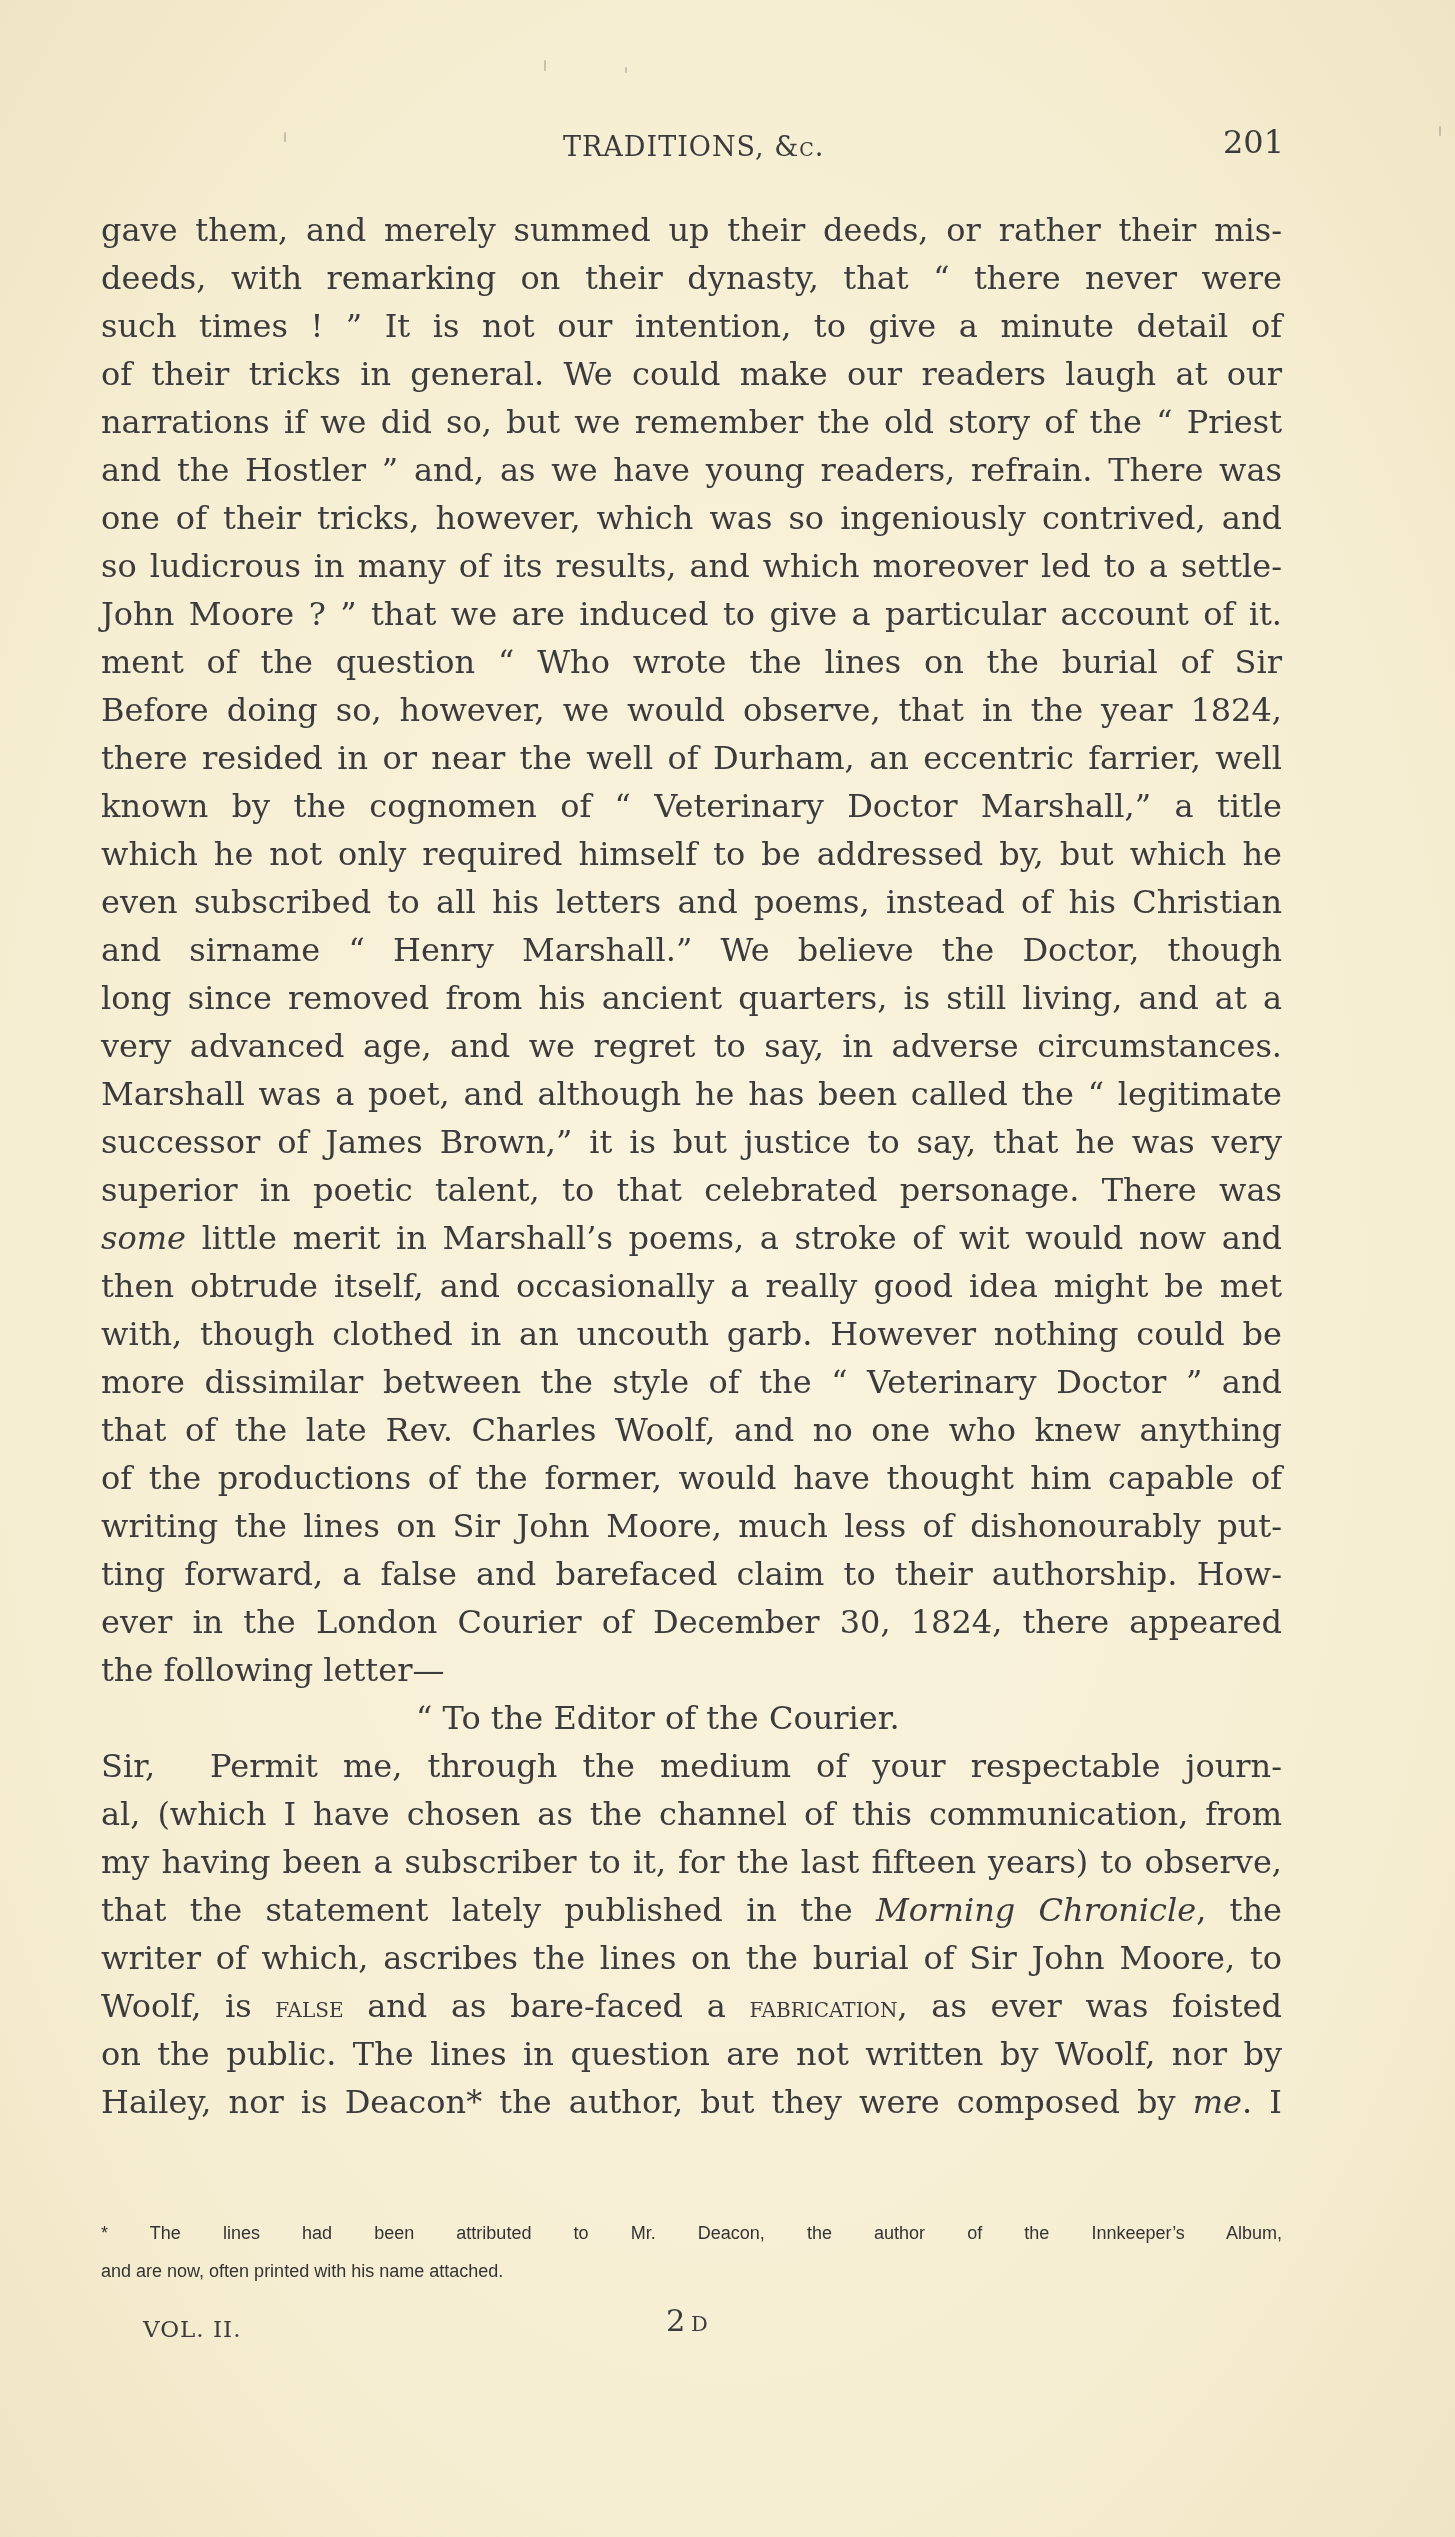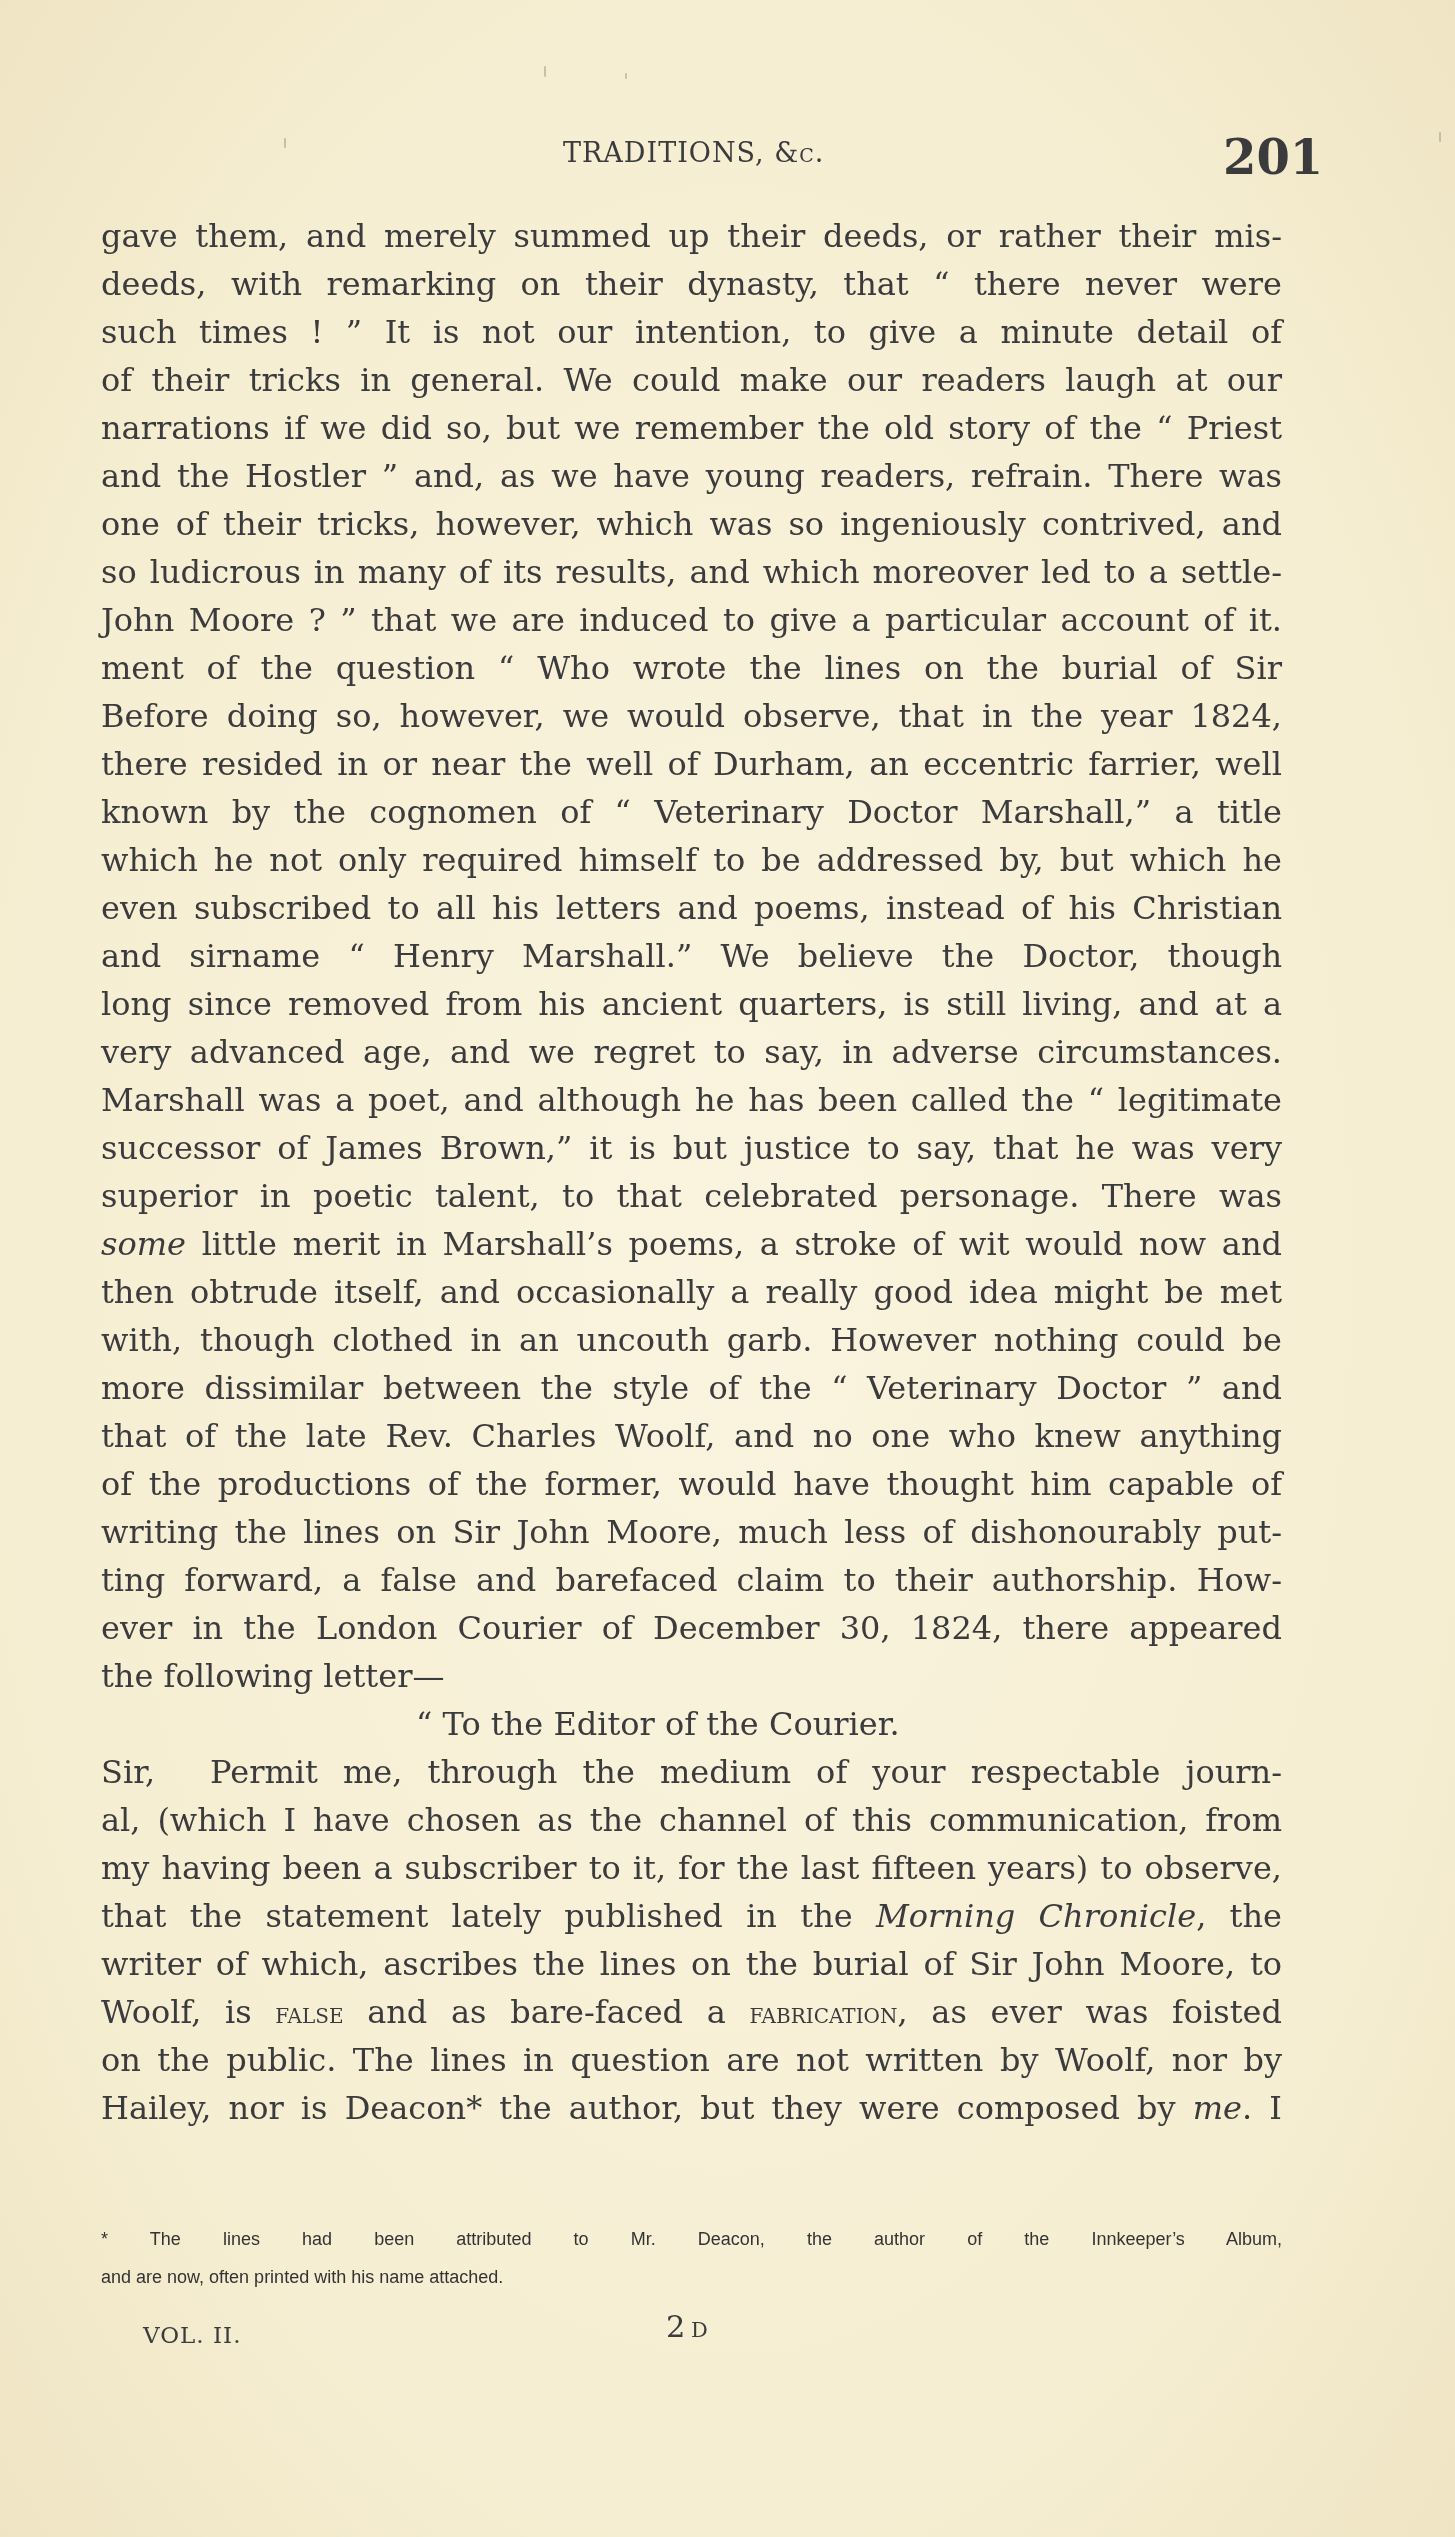--- a/index.html
+++ b/index.html
@@ -4,30 +4,30 @@
 <style>
   html, body { margin: 0; padding: 0; }
   body {
     width: 1456px; height: 2538px; overflow: hidden;
     background: #f7f0d6;
     background-image: radial-gradient(ellipse at 50% 50%, #faf4df 0%, #f6eed2 70%, #efe5c4 100%);
     position: relative;
     font-family: "DejaVu Serif", "Liberation Serif", serif;
     color: #3b3b3d;
   }
-  .page { position: absolute; left: 0; top: 16px; width: 1456px; height: 1850px; }
+  .page { position: absolute; left: 0; top: 10px; width: 1456px; height: 1850px; }
   .running-head {
     position: absolute; left: 0; top: 113px; width: 1456px; height: 48px;
   }
   .running-title {
     position: absolute; left: 563px; top: 7.6px;
     font-variant: small-caps; font-size: 27px; letter-spacing: 1px;
   }
   .page-number {
-    position: absolute; left: 1223px; top: 0px; font-size: 48px; font-weight: bold;
+    position: absolute; left: 1223px; top: 0px; font-size: 32px;
   }
   .body-text {
     position: absolute; left: 101px; top: 196px; width: 1181px;
   }
   .line {
     display: block; height: 48px; line-height: 48px;
     font-size: 32px; white-space: nowrap;
     text-align: justify; text-align-last: justify;
   }
   .line.last { text-align-last: left; }

